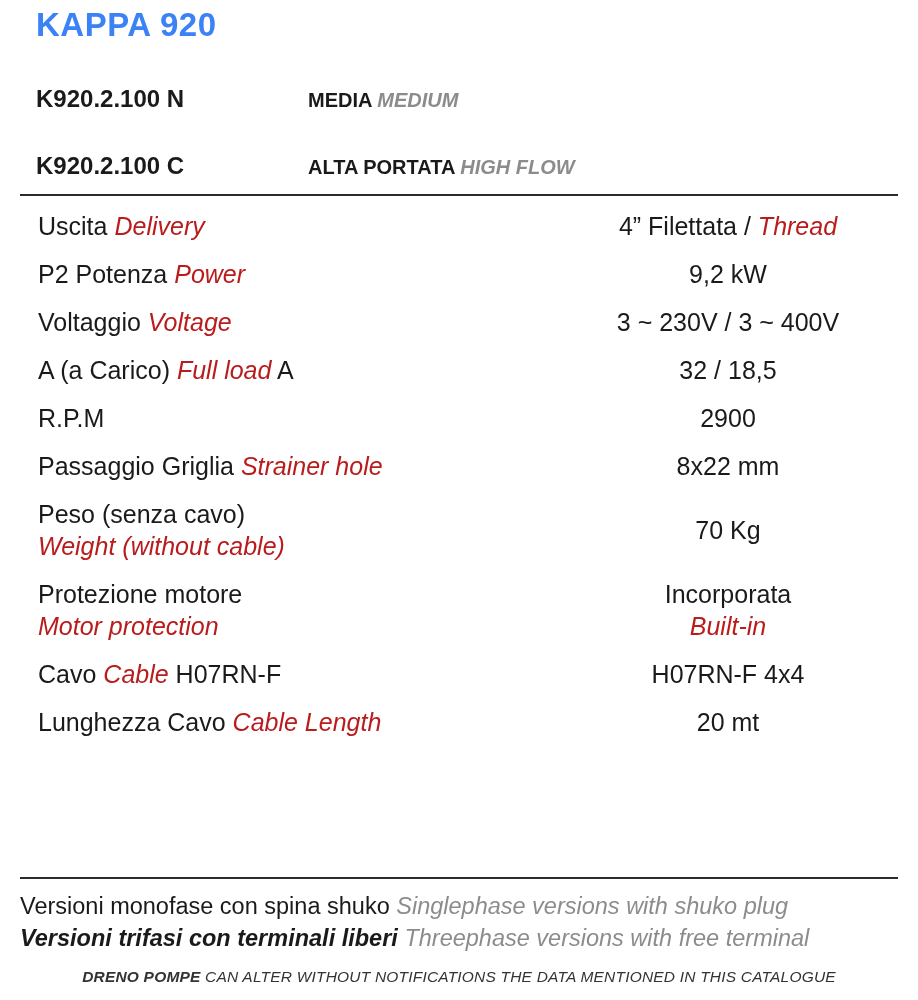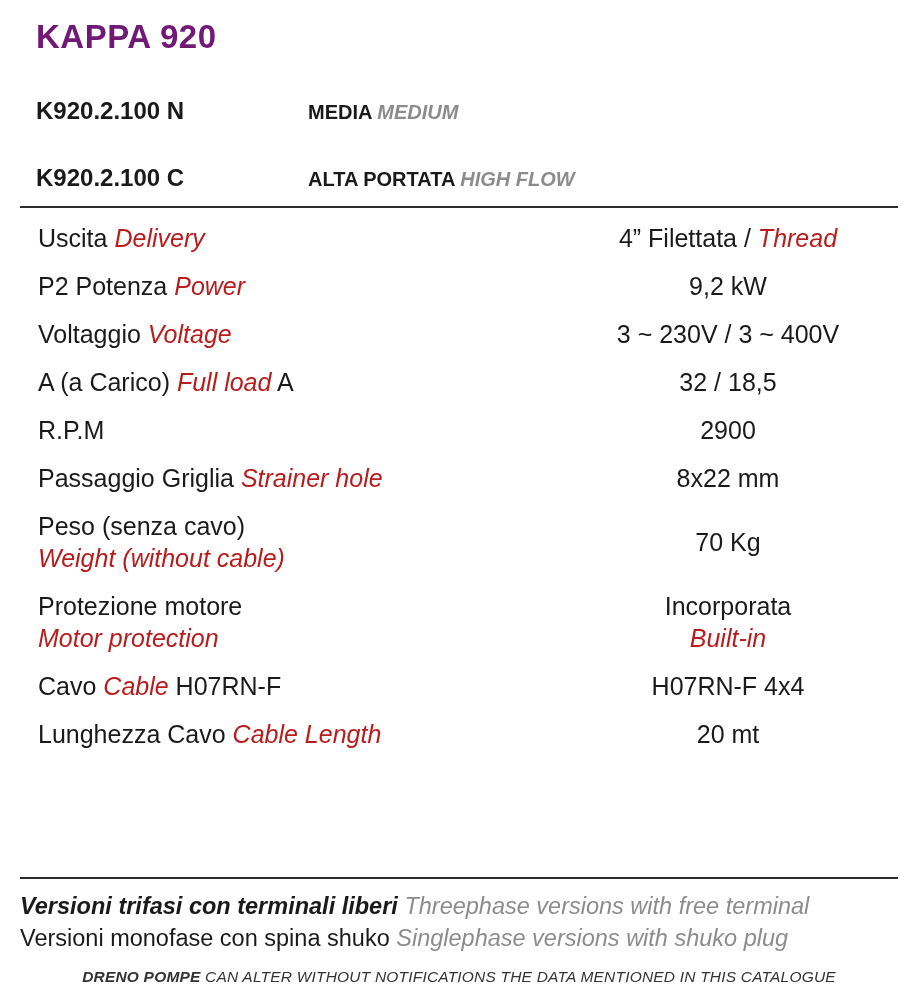--- a/index.html
+++ b/index.html
@@ -19,22 +19,22 @@
     height: 1000px;
     box-sizing: border-box;
     padding: 0 20px;
     position: relative;
   }
   
   .title {
     font-size: 33px;
     font-weight: bold;
     letter-spacing: 0.5px;
-    padding: 18px 0 2px 16px;
-    color: #701a75;
+    padding: 6px 0 2px 16px;
+    color: #3b82f6;
   }
   .model-row {
     display: flex;
     align-items: baseline;
     padding: 7px 0 0 16px;
     margin-top: 32px;
   }
   .model-code {
     font-size: 24px;
     font-weight: bold;
@@ -252,27 +252,27 @@
         </td>
         <td class="value">
           <span class="it">20 mt</span>
         </td>
       </tr>
     </tbody>
   </table>
 
   <div class="footer">
     <hr class="footer-rule">
+    <div class="foot-line">
+      <span class="it">Versioni monofase con spina shuko</span>
+      <span class="en">Singlephase versions with shuko plug</span>
+    </div>
     <div class="foot-line bolditalic">
       <span class="it">Versioni trifasi con terminali liberi</span>
       <span class="en">Threephase versions with free terminal</span>
     </div>
-    <div class="foot-line">
-      <span class="it">Versioni monofase con spina shuko</span>
-      <span class="en">Singlephase versions with shuko plug</span>
-    </div>
     <div class="disclaimer">
       <span class="brand">DRENO POMPE</span>
       <span class="txt">CAN ALTER WITHOUT NOTIFICATIONS THE DATA MENTIONED IN THIS CATALOGUE</span>
     </div>
   </div>
 
 </div>
 
 </body></html>

